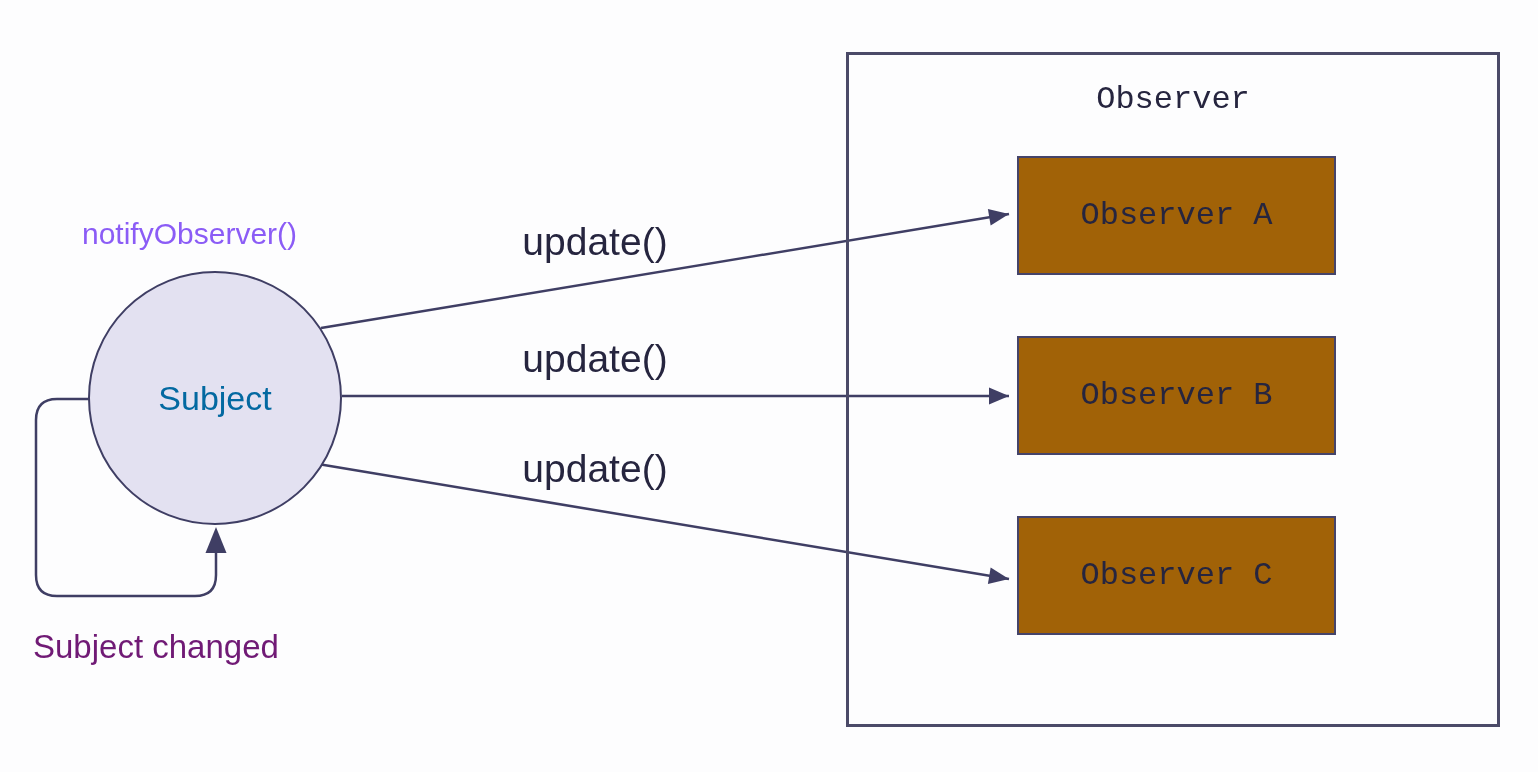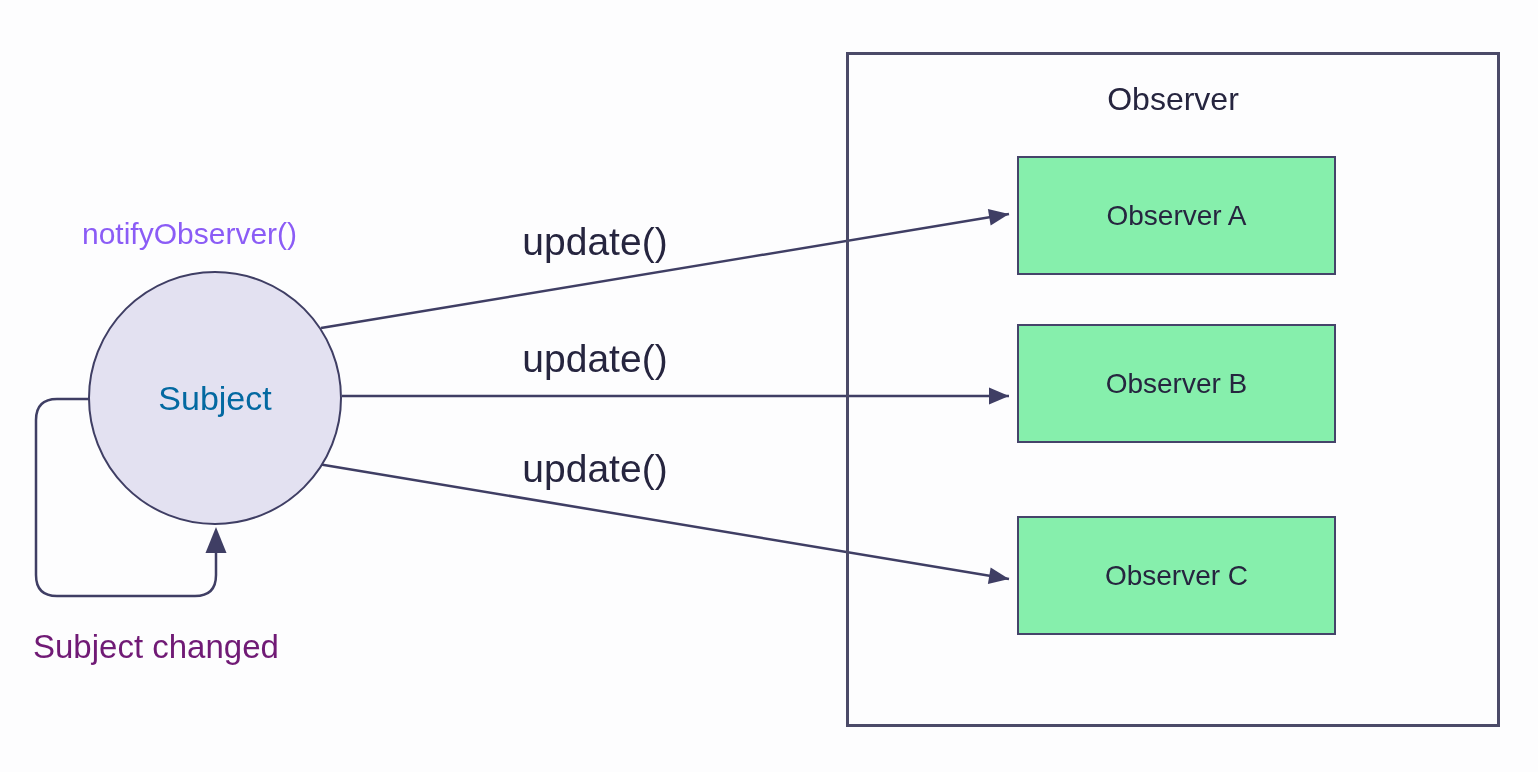--- a/index.html
+++ b/index.html
@@ -63,44 +63,45 @@
   .update-label.u1 { top: 221px; }
   .update-label.u2 { top: 338px; }
   .update-label.u3 { top: 448px; }
   .observer-container {
     position: absolute;
     left: 846px; top: 52px;
     width: 654px; height: 675px;
     border: 3px solid #4b4a68;
     box-sizing: border-box;
     background: transparent;
+    font-family: Liberation Mono, monospace;
   }
   .observer-title {
     position: absolute;
     left: 0; top: 26px;
     width: 100%;
     text-align: center;
     font-size: 32px;
     color: #26253f;
   }
   .observer-box {
     position: absolute;
     left: 168px;
     width: 319px; height: 119px;
-    background: #86efac;
+    background: #a16207;
     border: 2.5px solid #45446a;
     box-sizing: border-box;
     display: flex;
     align-items: center;
     justify-content: center;
-    font-size: 28px;
+    font-size: 32px;
     color: #26253f;
   }
   .observer-box.a { top: 101px; }
-  .observer-box.b { top: 269px; }
+  .observer-box.b { top: 281px; }
   .observer-box.c { top: 461px; align-items: center; }
 </style>
 </head>
 <body>
 
 <div class="stage">
 
   <svg class="edges-svg" viewBox="0 0 1538 772" xmlns="http://www.w3.org/2000/svg">
     <defs>
       <marker id="arrowhead" viewBox="0 0 10 10" refX="10" refY="5" markerWidth="9.5" markerHeight="8" orient="auto" markerUnits="strokeWidth">

